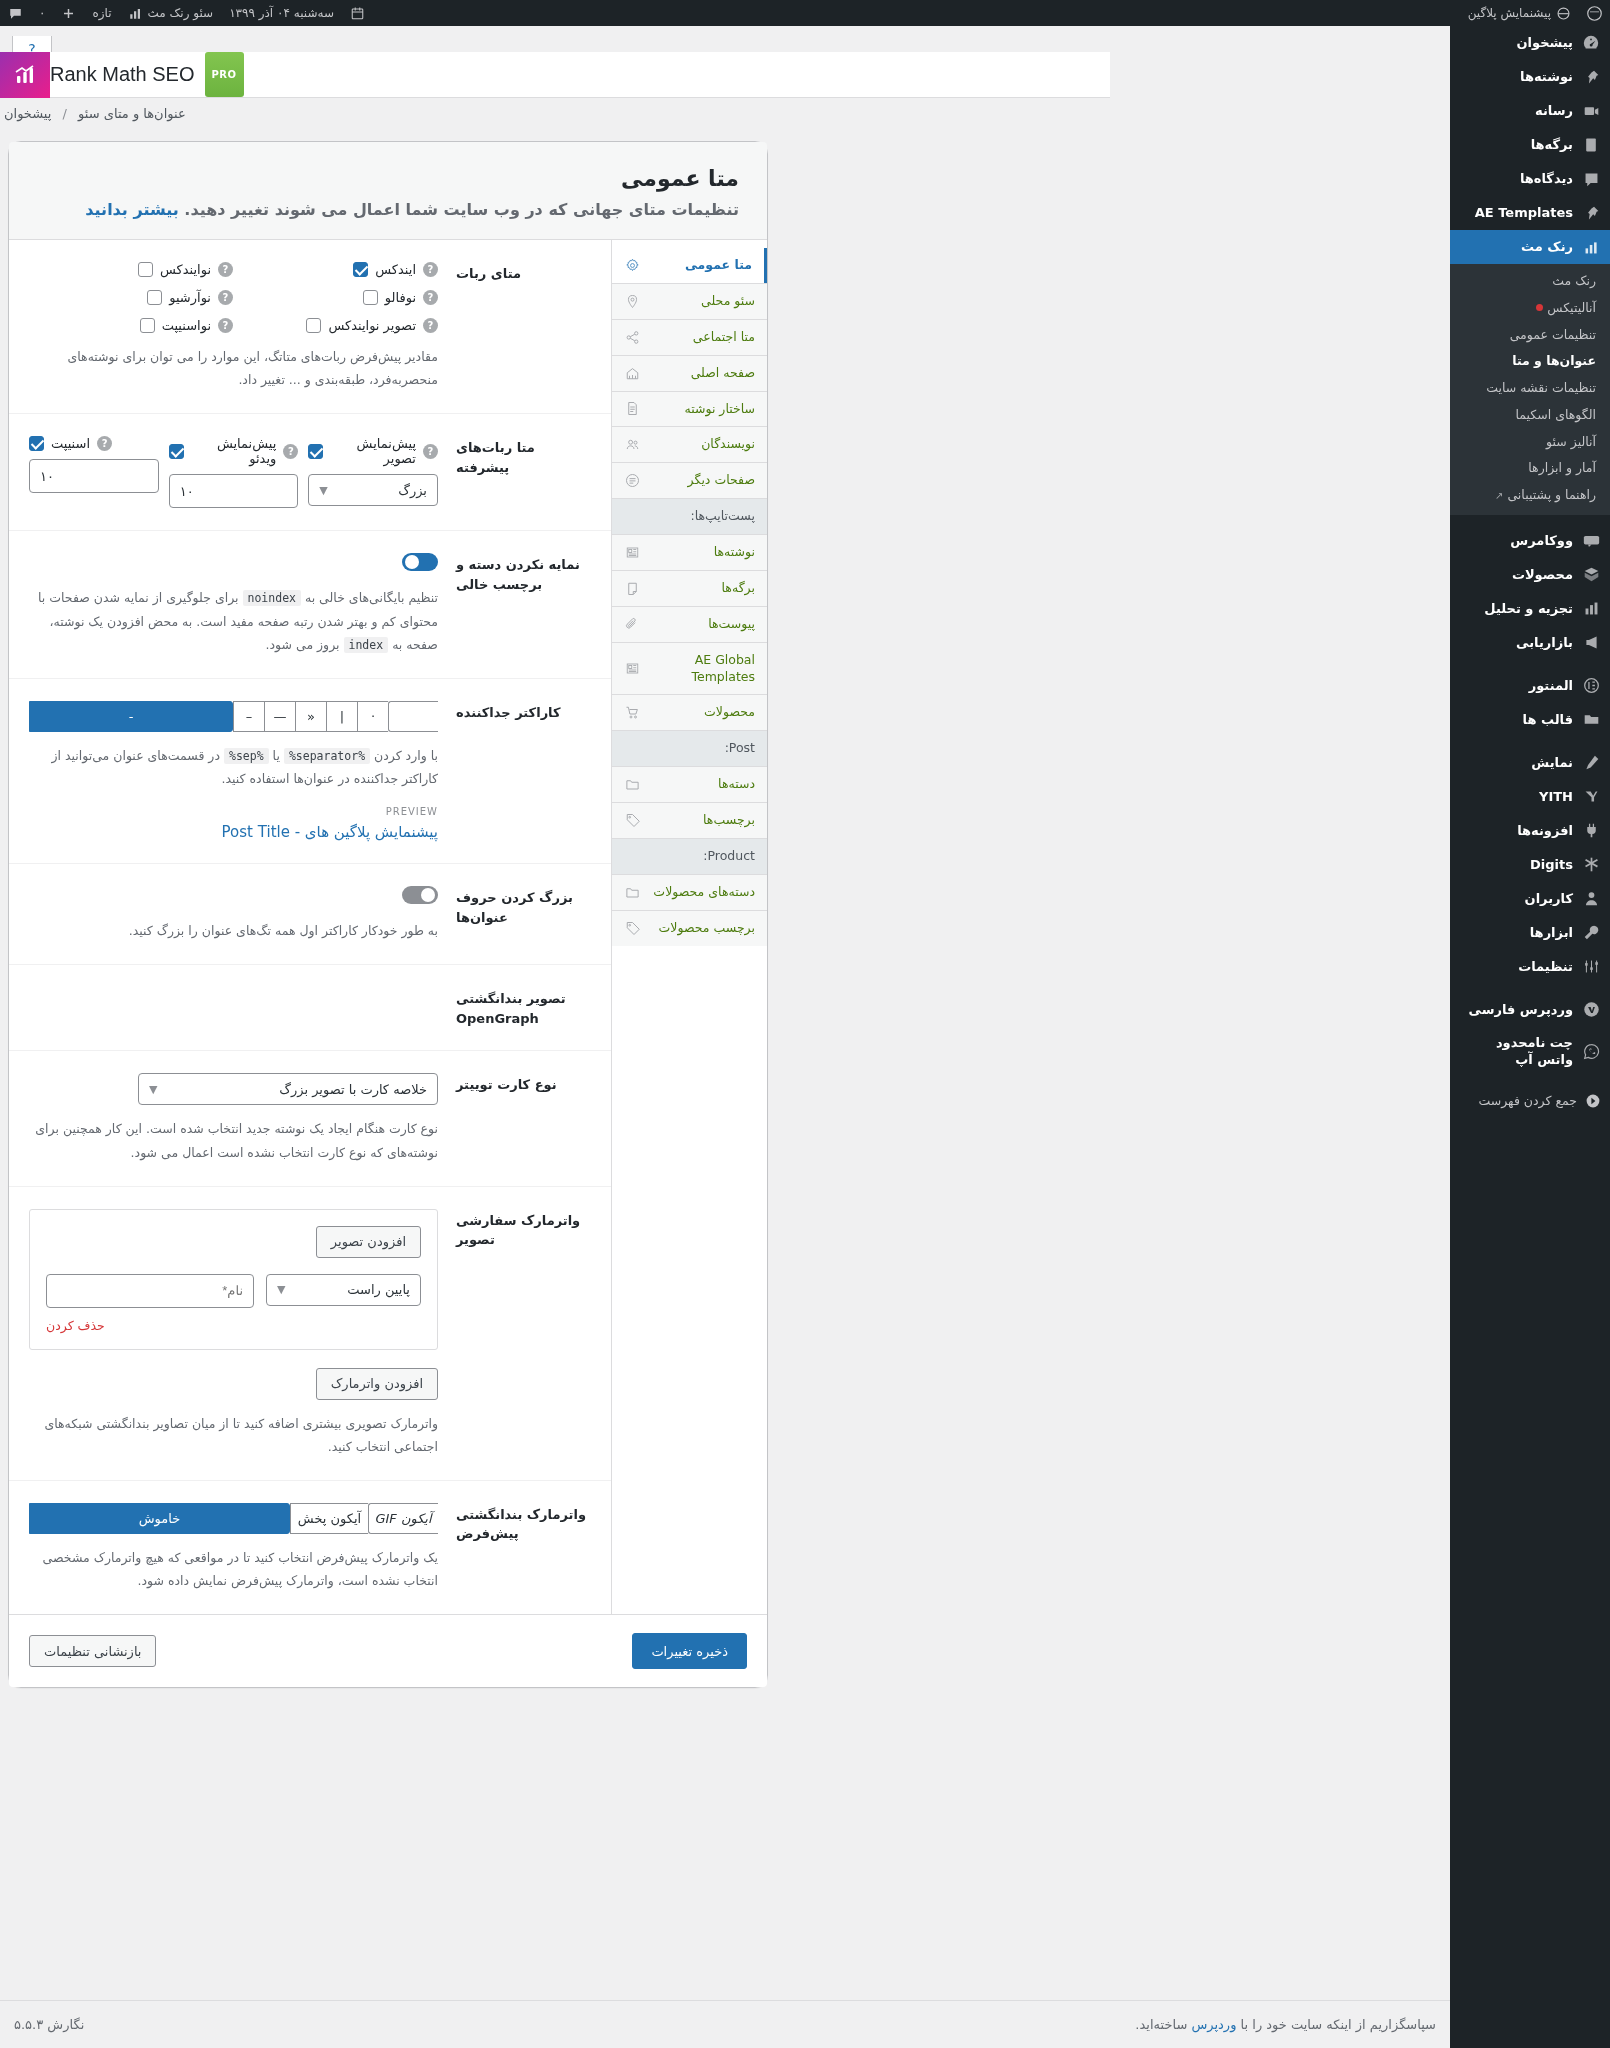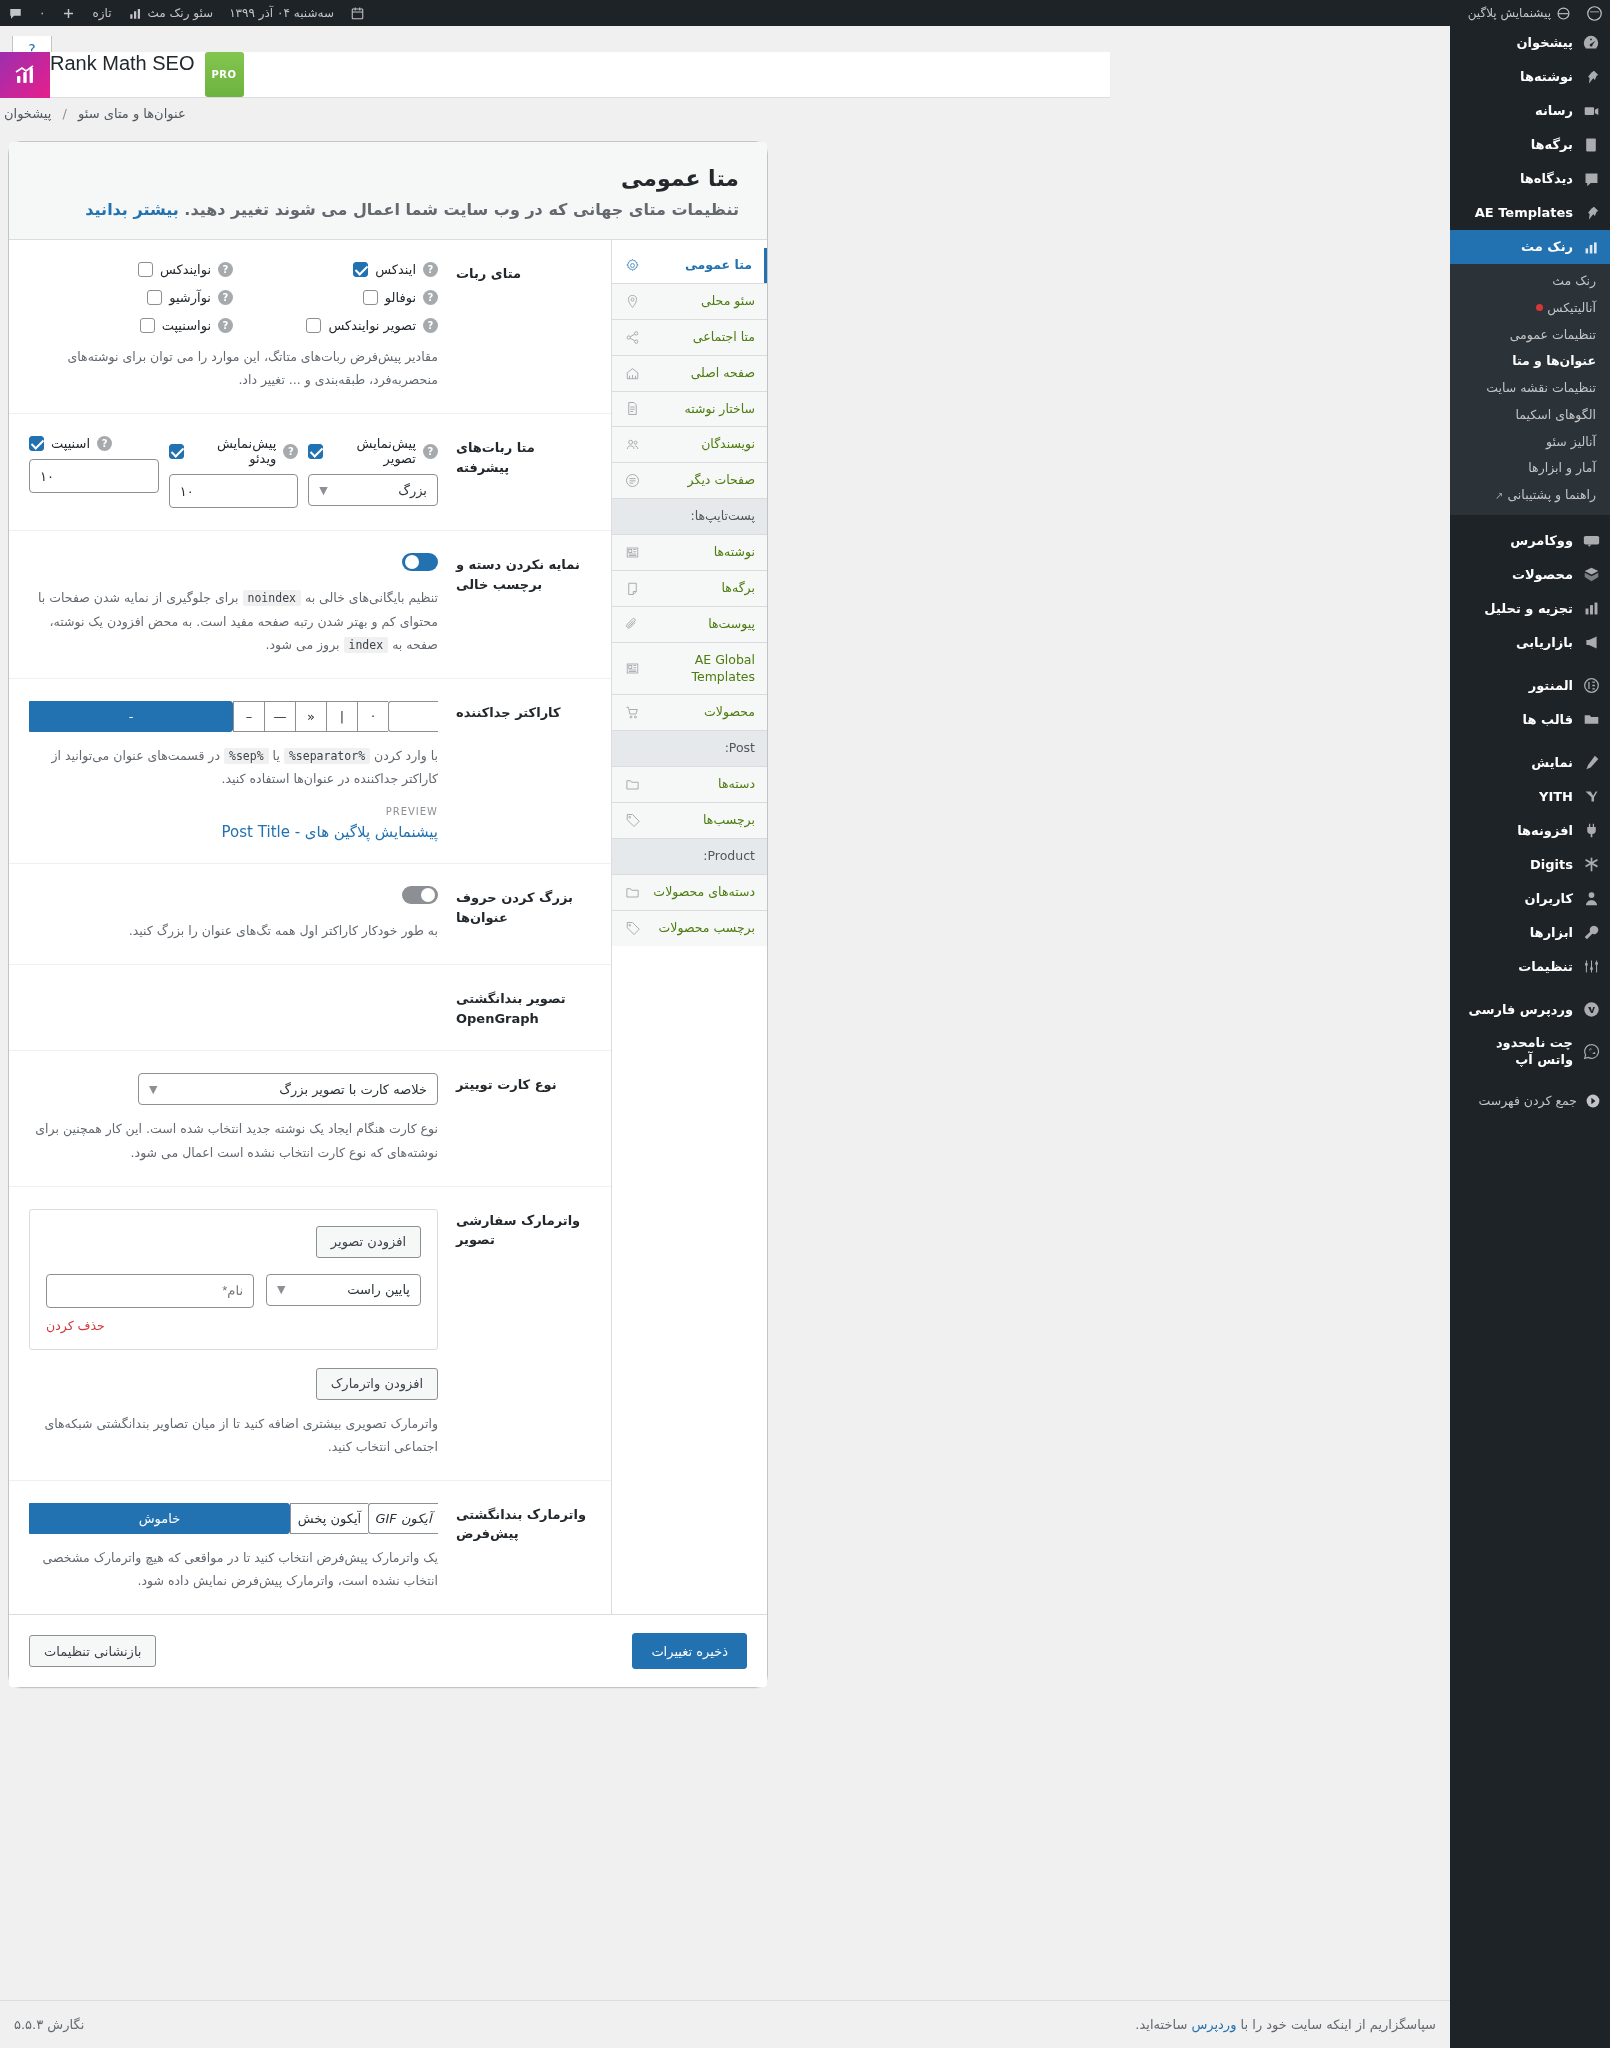--- a/index.html
+++ b/index.html
@@ -31,21 +31,21 @@
   
   #wrap{position:absolute;top:26px;right:160px;width:1450px;height:2022px;background:#f0f0f1;}
 
   
   .helprow{height:44px;position:relative;background:#f0f0f1;}
   .helpbtn{position:absolute;right:auto;left:12px;top:10px;width:40px;height:26px;background:#fff;border:1px solid #c3c4c7;border-top:none;border-radius:0 0 3px 3px;display:flex;align-items:center;justify-content:center;color:#2271b1;font-size:14px;}
 
   
   .rm-head{position:absolute;top:26px;left:0;width:1110px;height:46px;background:#fff;border-bottom:1px solid #dcdcde;display:flex;align-items:center;direction:rtl;}
   .rm-logo{width:50px;height:46px;background:linear-gradient(135deg,#9b2fae,#e91e8c);display:flex;align-items:center;justify-content:center;color:#fff;}
-  .rm-title{font-size:20px;color:#23282d;margin-right:auto;padding-left:0;padding-right:14px;display:flex;align-items:flex-start;gap:10px;flex-direction:row-reverse;}
+  .rm-title{font-size:20px;color:#23282d;margin-right:auto;padding-left:0;padding-right:14px;display:flex;align-items:center;gap:10px;flex-direction:row-reverse;}
   .rm-title .t{font-family:"Liberation Sans",sans-serif;font-weight:400;}
   .pro{background:linear-gradient(#83c54f,#6cb33f);color:#fff;font-size:10px;font-weight:700;border-radius:3px;padding:17px 7px;letter-spacing:.5px;}
 
   
   .crumbs{position:absolute;top:80px;left:0;width:1110px;text-align:left;padding-left:4px;font-size:13px;color:#50575e;}
   .crumbs a{color:#50575e;text-decoration:none;}
   .crumbs .sep{margin:0 7px;color:#8c8f94;}
 
   
   .card{position:absolute;top:115px;left:8px;width:760px;background:#fff;border:1px solid #c3c4c7;border-radius:13px;box-shadow:0 1px 1px rgba(0,0,0,.04);}

